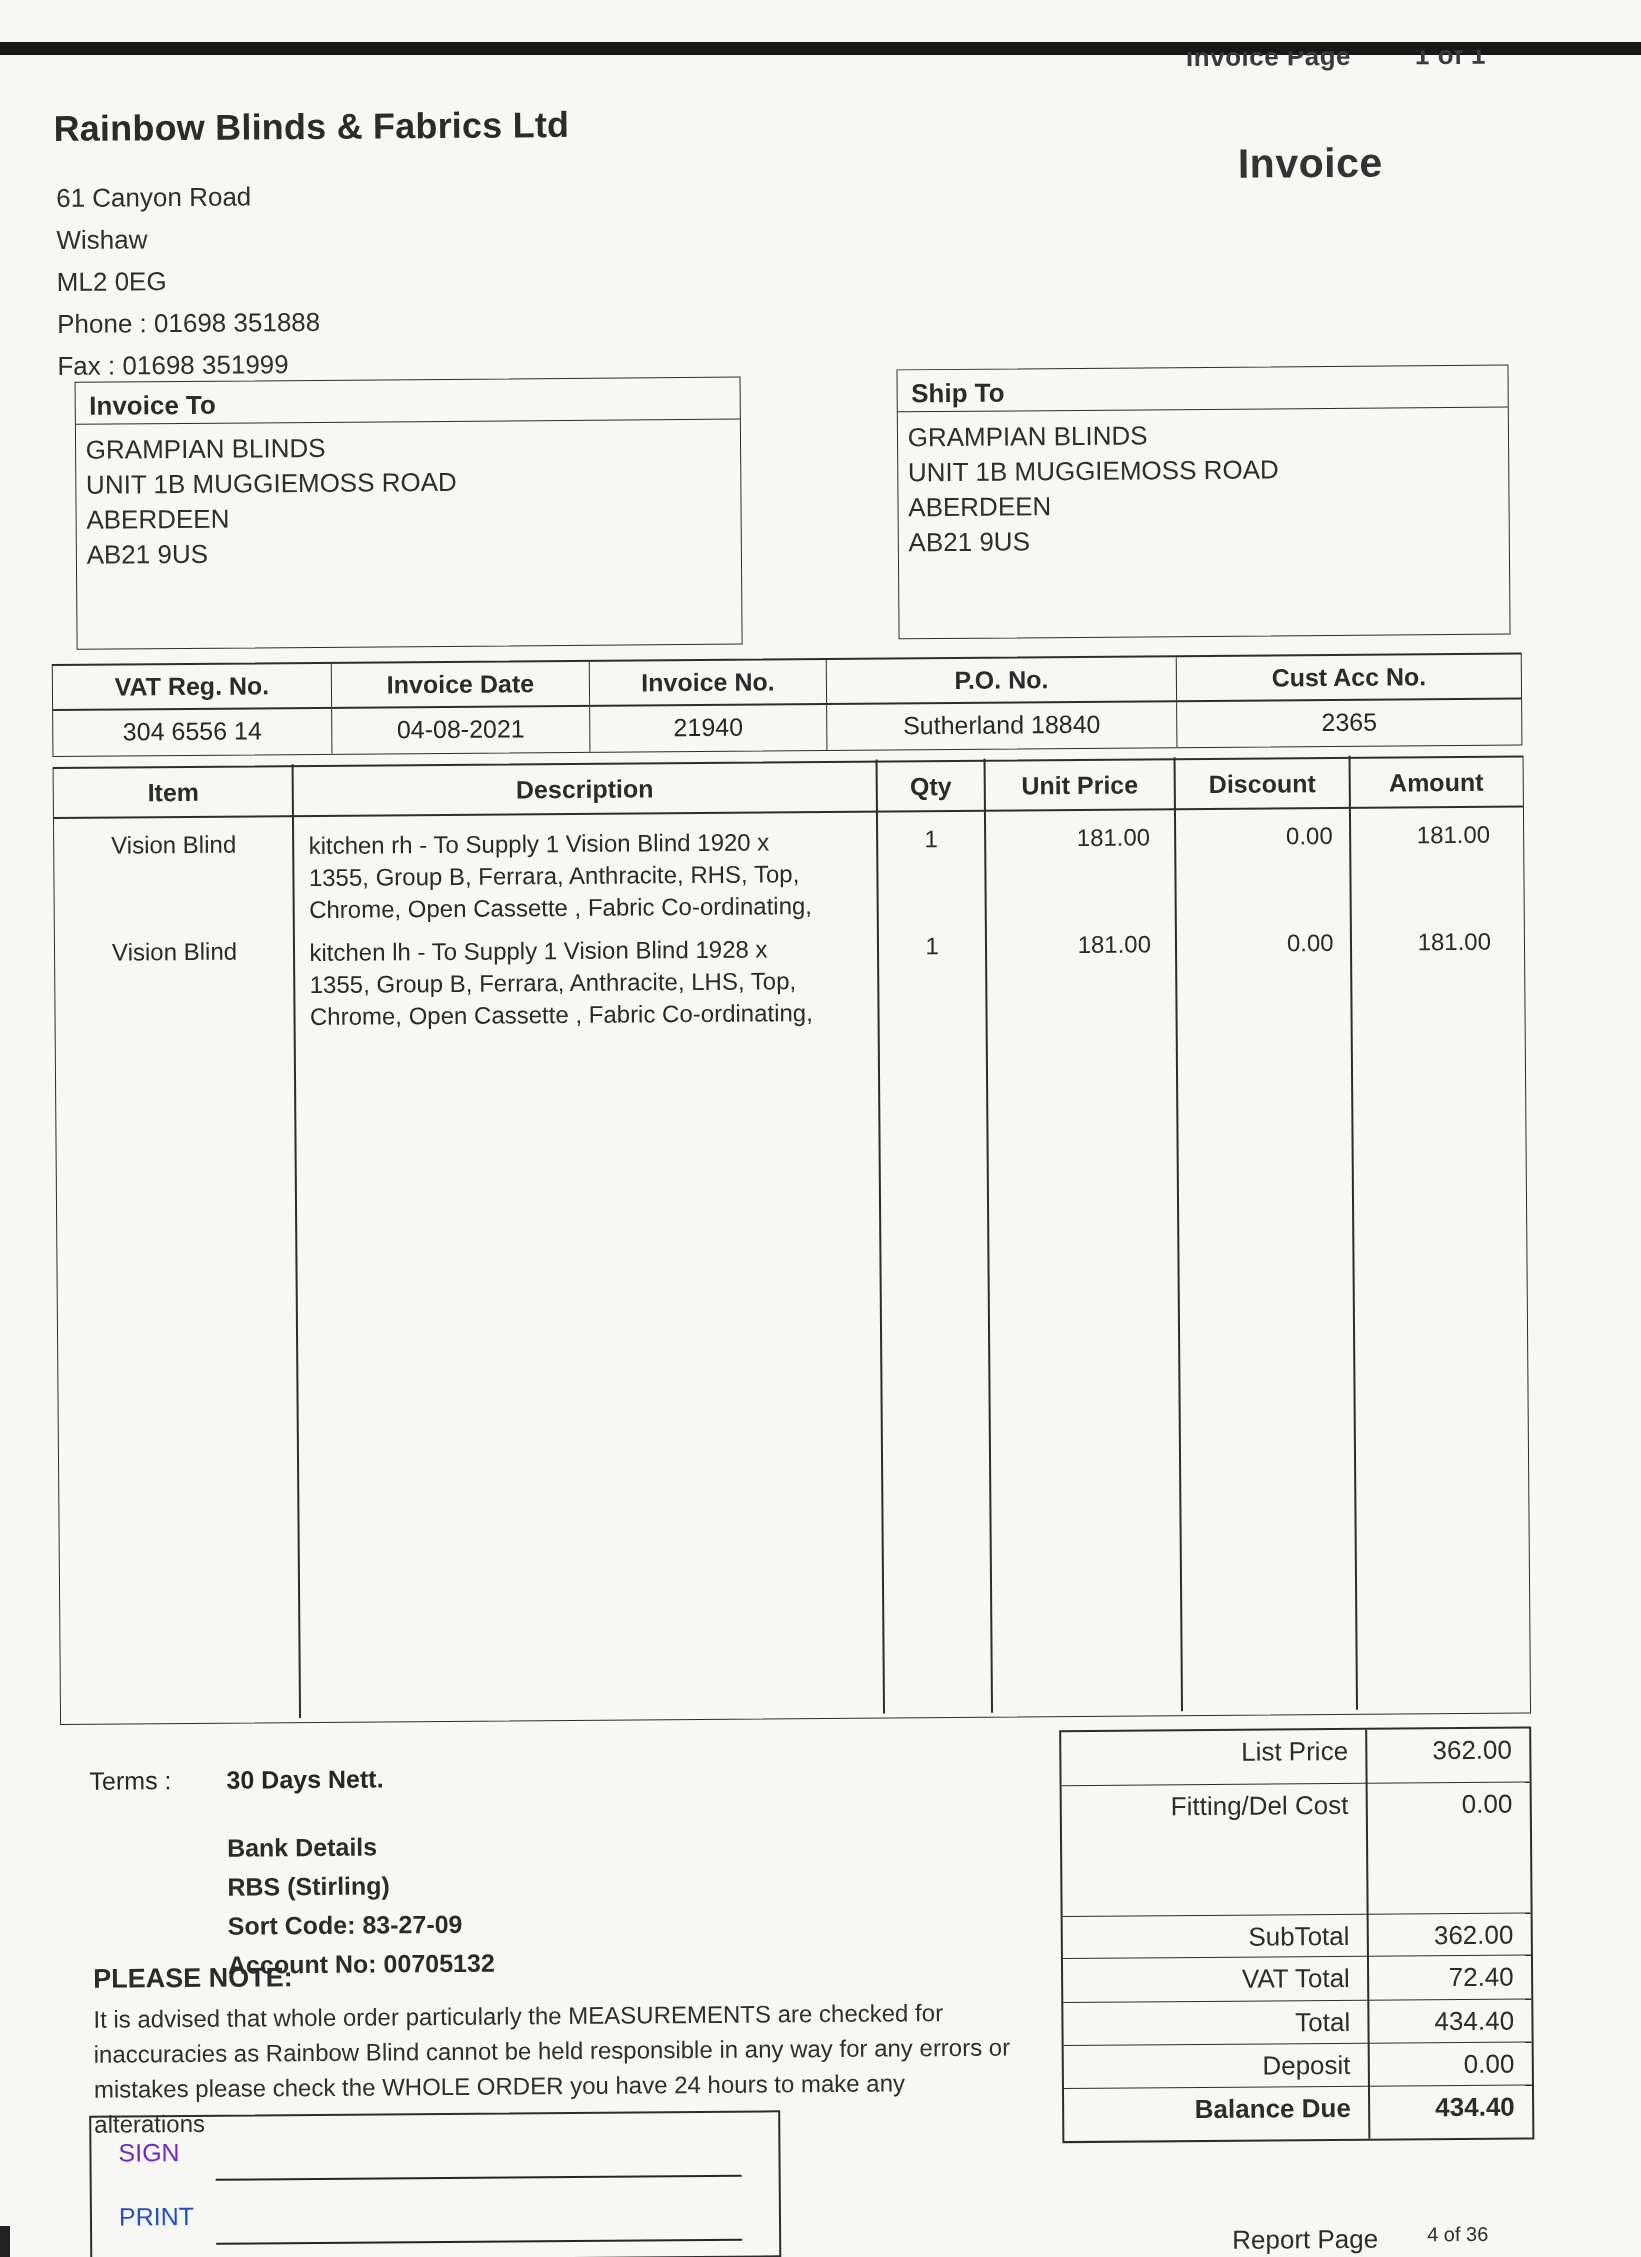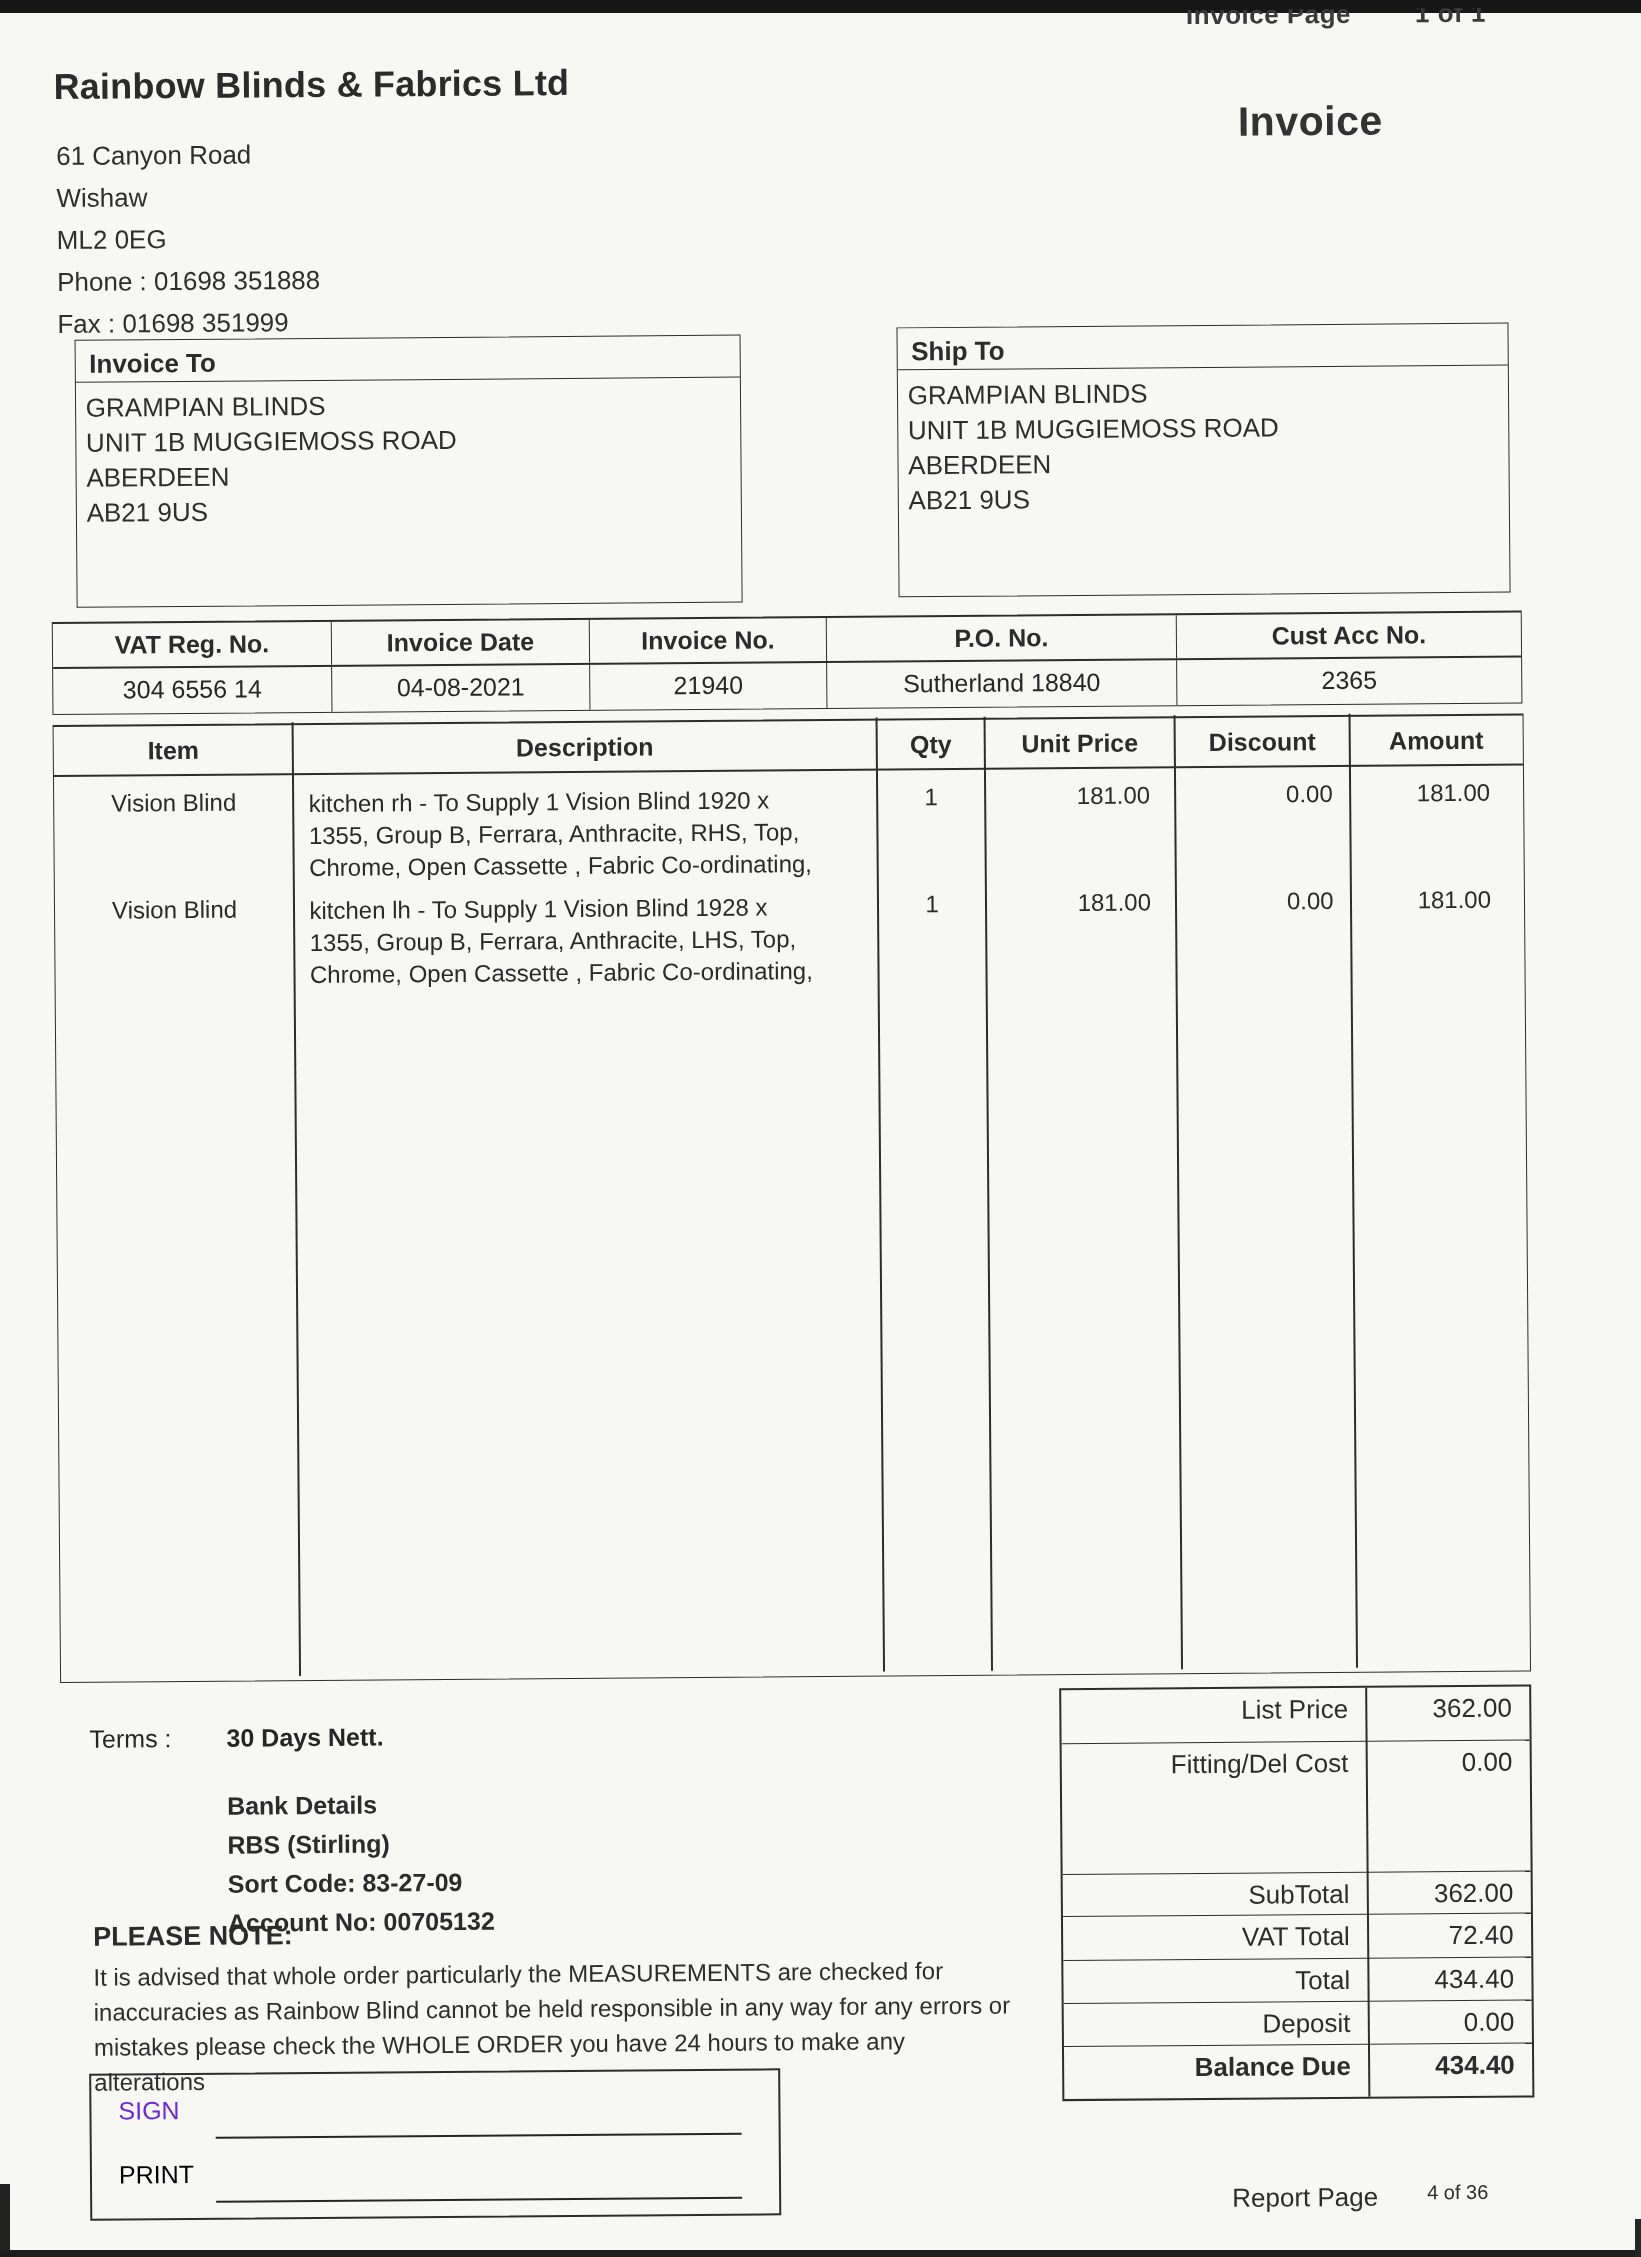--- a/index.html
+++ b/index.html
@@ -2,21 +2,21 @@
 <html><head>
 <meta charset="utf-8">
 <style>
   html,body{margin:0;padding:0;}
   body{
     width:1641px;height:2257px;position:relative;overflow:hidden;
     background:#f7f7f4;
     font-family:"Liberation Sans", sans-serif;
     color:#262626;
   }
-  .page{position:absolute;inset:0;}
+  .page{position:absolute;inset:0;margin-top:42px;}
   
   .strip-top{position:absolute;left:0;top:0;width:1641px;height:12.6px;background:#171717;}
   .strip-bottom{position:absolute;left:0;top:2250px;width:1641px;height:7.7px;background:#1d1d1d;}
   .mark-left{position:absolute;left:0;top:2184px;width:9.7px;height:68px;background:#222;}
   .mark-right{position:absolute;left:1635px;top:2219px;width:6.8px;height:39px;background:#262626;}
   
   .rot{position:absolute;inset:0;transform:rotate(-0.45deg);transform-origin:821px 1159px;}
 
   .abs{position:absolute;}
 
@@ -73,21 +73,21 @@
   .tot-row.bold .tot-label,.tot-row.bold .tot-value{font-weight:bold;}
 
   .terms-label{left:85px;top:1719px;font-size:25px;font-weight:normal;}
   .terms-value{left:222px;top:1719px;font-size:25px;font-weight:bold;}
   .bank-block{left:222px;top:1782px;font-size:25px;font-weight:bold;line-height:39px;white-space:pre-line;color:#2b2b2b;}
   .please-note{left:87px;top:1916px;font-size:27px;font-weight:bold;color:#2b2b2b;}
   .note-body{left:87px;top:1954px;width:927px;font-size:24px;line-height:35px;white-space:pre-line;color:#2e2e2e;}
 
   .sign-box{left:82px;top:2068px;width:691px;height:147px;border:2.9px solid #2d2d2d;box-sizing:border-box;}
   .sign-label{position:absolute;left:27px;top:21px;font-size:25px;color:#6d28d9;}
-  .print-label{position:absolute;left:27px;top:85px;font-size:25px;color:#000000;}
+  .print-label{position:absolute;left:27px;top:85px;font-size:25px;color:#1d4ed8;}
   .sig-line{position:absolute;left:124px;width:526px;height:1.9px;background:#262626;}
   .sig-line.l1{top:62px;}
   .sig-line.l2{top:126px;}
 
   .report-label{left:1224px;top:2186px;font-size:26px;color:#2c2c2c;}
   .report-page{left:1419px;top:2186px;font-size:20px;color:#2c2c2c;}
 </style>
 </head>
 <body>
 

